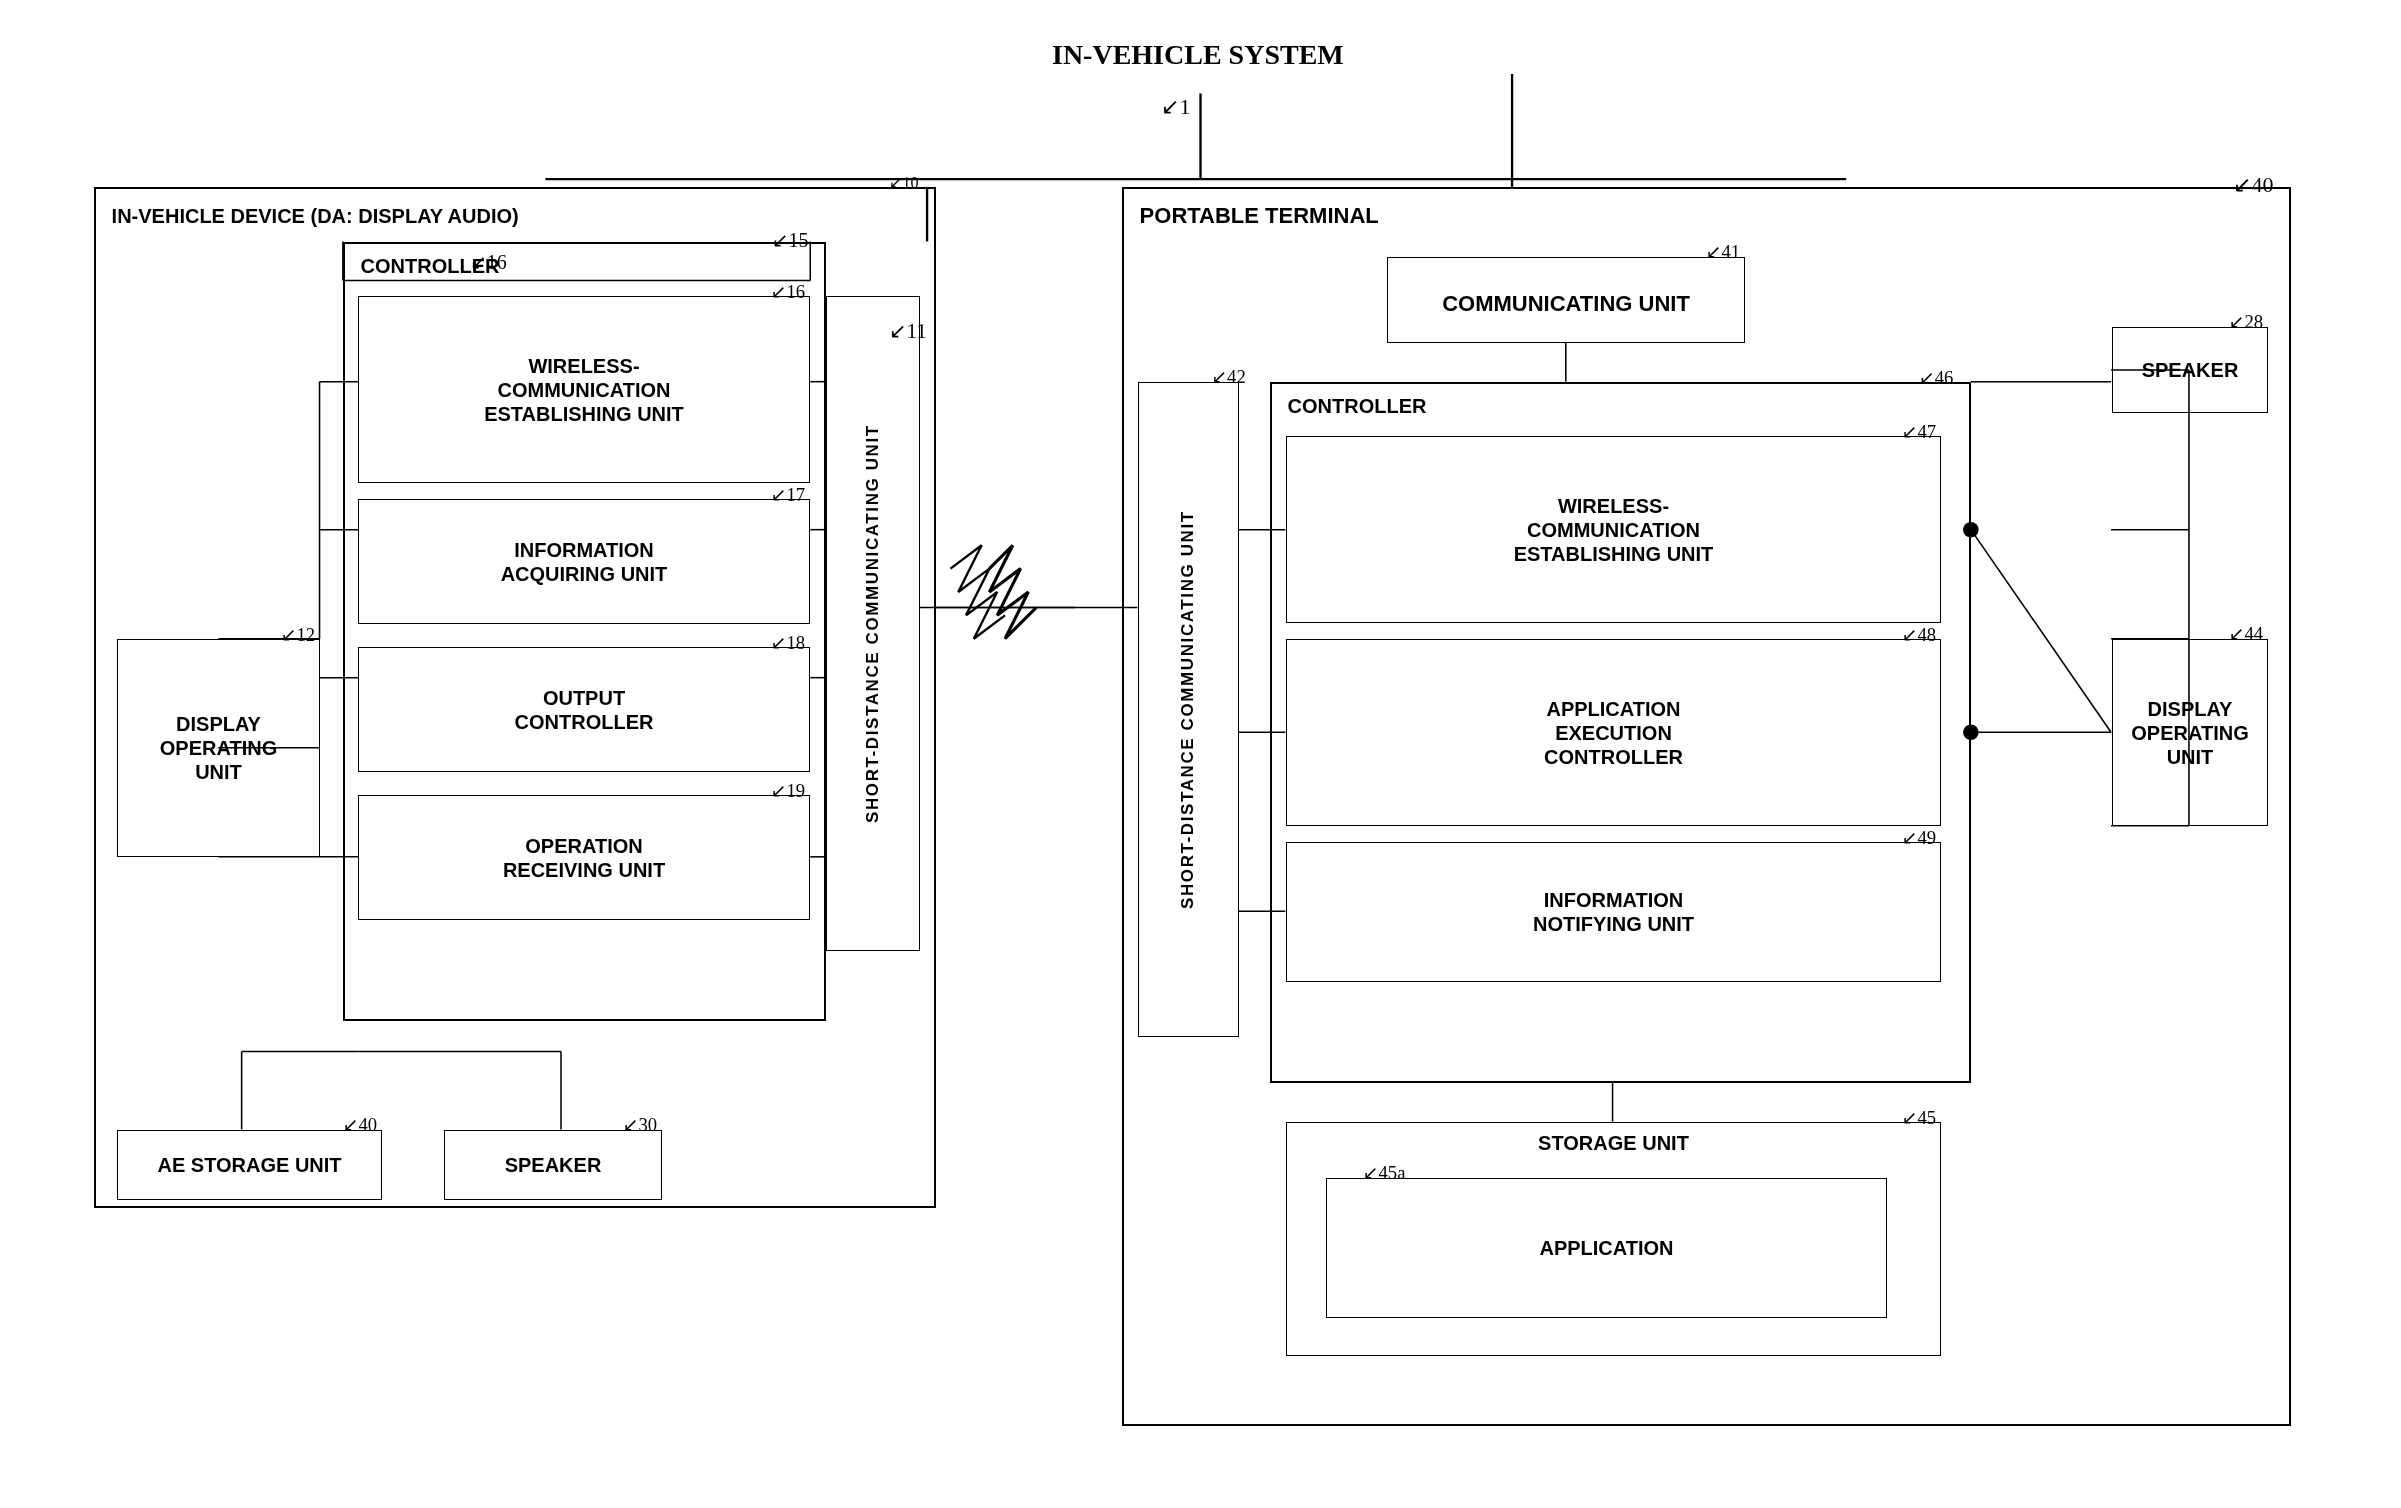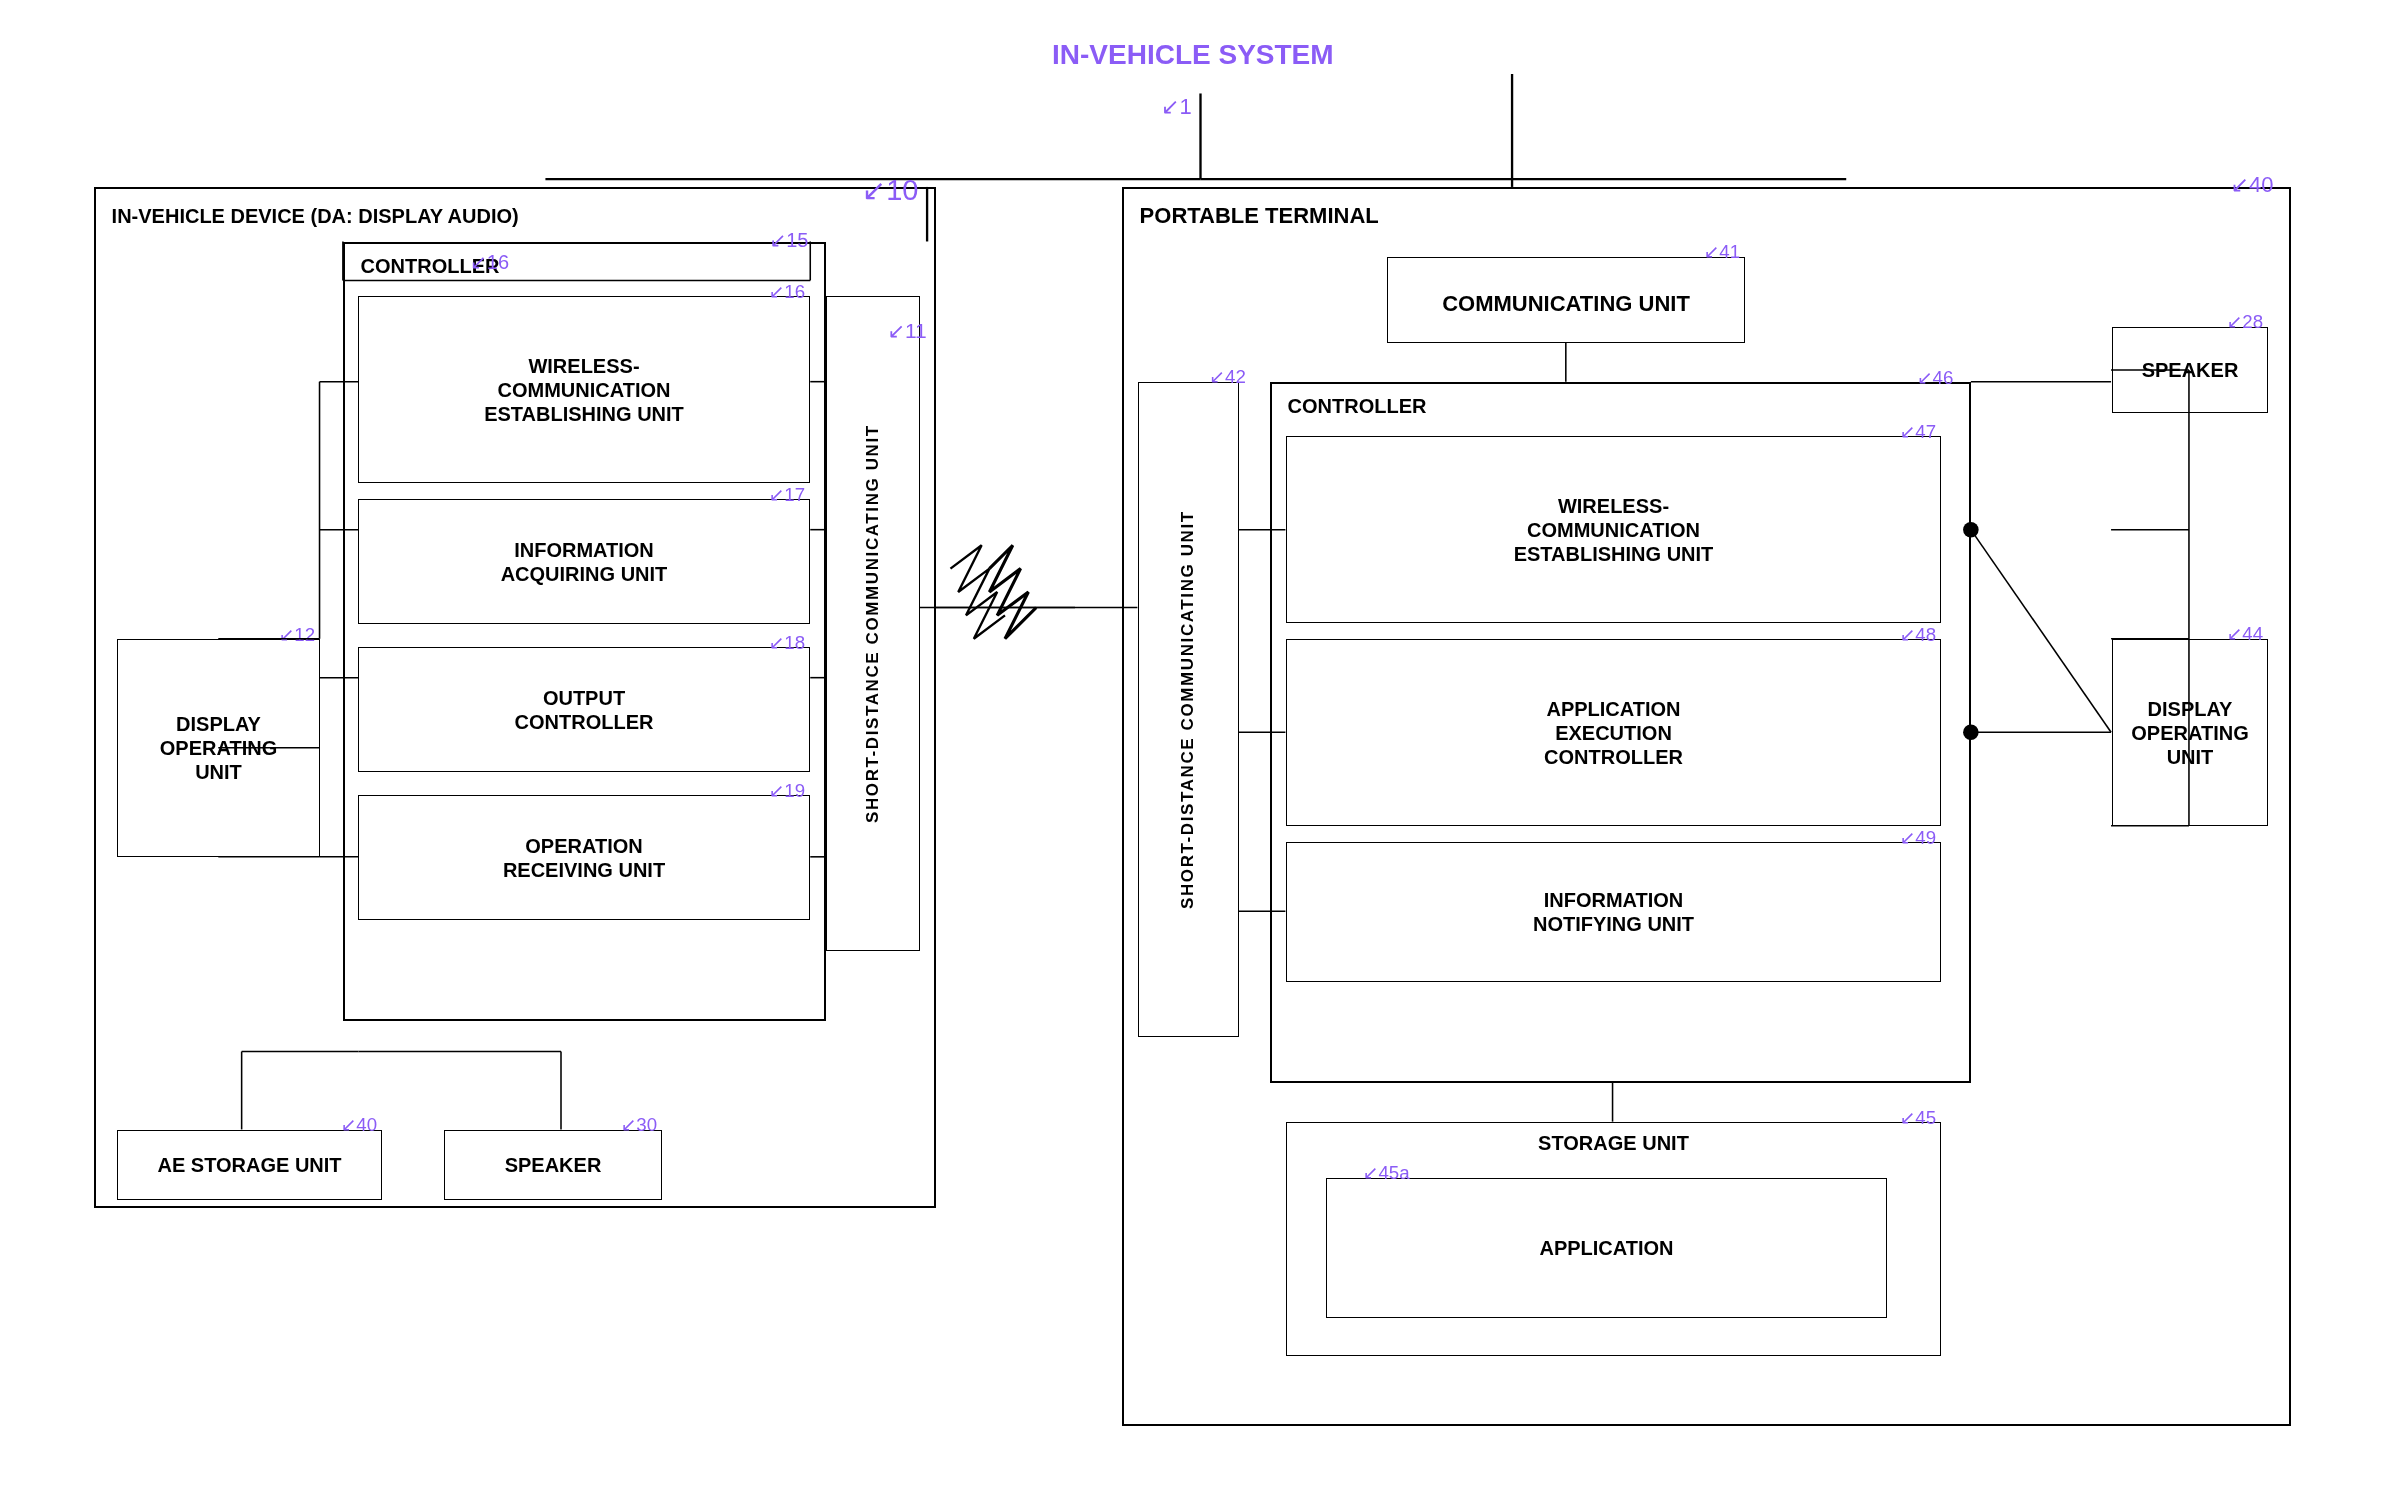--- a/index.html
+++ b/index.html
@@ -15,25 +15,25 @@
     .diagram-container {
       position: absolute;
       top: 0; left: 0;
       width: 2401px;
       height: 1508px;
     }
 
     
     .label {
       position: absolute;
-      font-family: Liberation Sans, sans-serif;
+      font-family: Liberation Serif, serif;
       font-size: 22px;
       font-weight: bold;
       text-align: right;
-      color: #8b5cf6;
+      color: #000000;
       white-space: nowrap;
     }
 
     .label-ref {
       font-size: 20px;
       font-weight: normal;
     }
 
     
     .box {
@@ -125,21 +125,21 @@
   </svg>
 
   <div class="label" style="left: 1052px; top: 39px; font-size:28px;">IN-VEHICLE SYSTEM</div>
 
   <div class="label-ref label" style="left: 1161px; top: 94px; font-size:22px;">↙1</div>
 
   <div class="box" style="left: 94px; top: 187px; width: 842px; height: 1021px;">
 
     <div class="box-text" style="left: 15.6px; top: 7.8px; width: 468px; height: 39px; font-size:20px; text-align:left; flex-direction:row; justify-content:flex-start;">IN-VEHICLE DEVICE (DA: DISPLAY AUDIO)</div>
 
-    <div class="label label-ref" style="right: 15.6px; top: -15.6px; font-size:29px;">↙10</div>
+    <div class="label label-ref" style="right: 15.6px; top: -15.6px; font-size:16px;">↙10</div>
   </div>
 
   <div class="box" style="left: 343px; top: 242px; width: 483px; height: 779px;">
     <div class="box-text" style="left: 15.6px; top: 6.2px; width: 234px; height: 31px; font-size:20px; text-align:left; flex-direction:row; justify-content:flex-start;">CONTROLLER</div>
     <div class="label label-ref" style="position:absolute; right:15.6px; top:-15.6px; font-size:20px;">↙15</div>
     <div class="label label-ref" style="position:absolute; left:125px; top:6.2px; font-size:20px;">↙16</div>
   </div>
 
   <div class="box-inner" style="left: 358px; top: 296px; width: 452px; height: 187px;">
     <div class="box-text" style="left:0;top:0;width:100%;height:100%;font-size:20px;">WIRELESS-<br>COMMUNICATION<br>ESTABLISHING UNIT</div>

